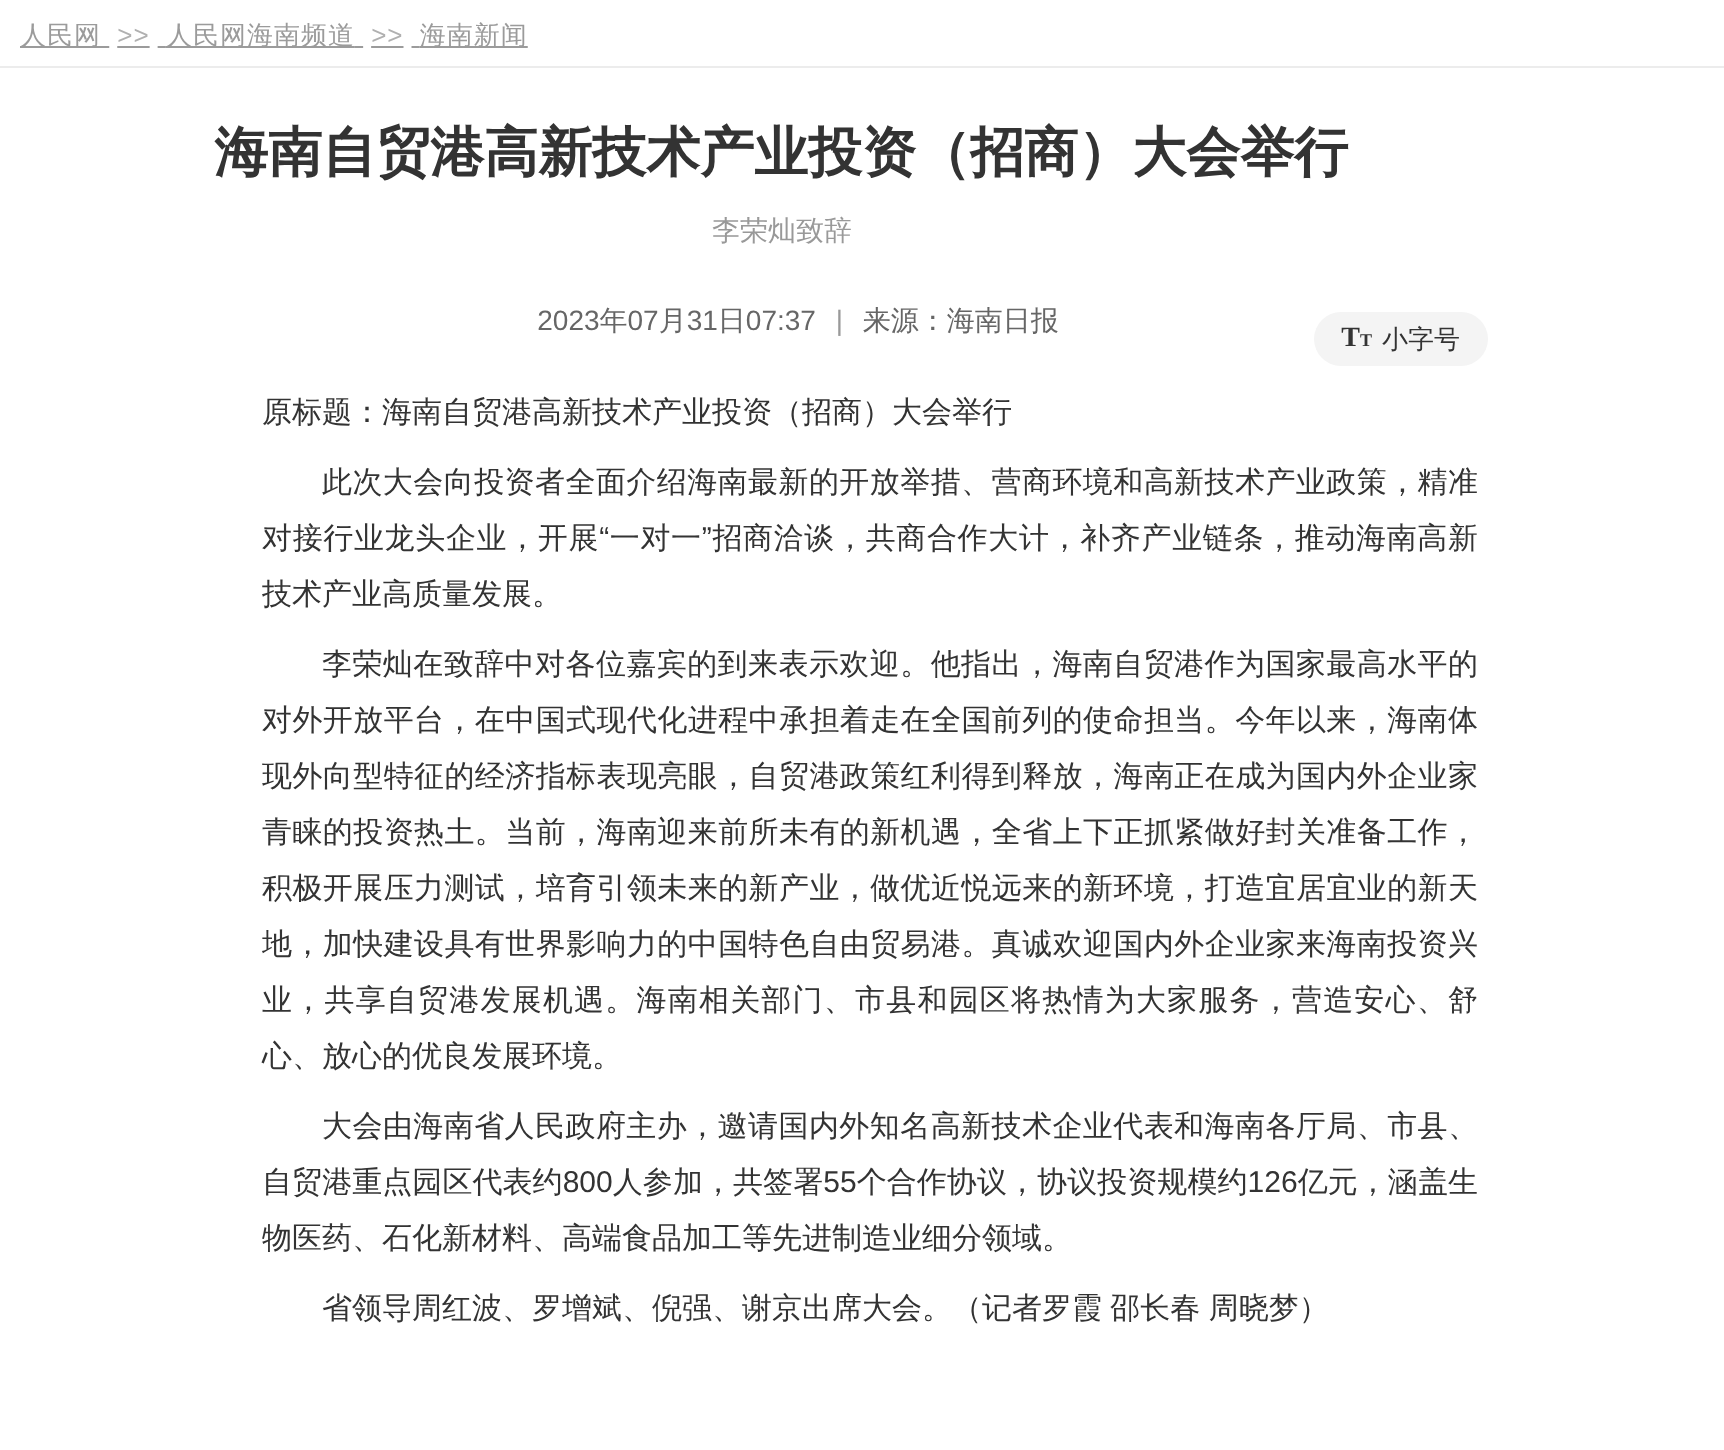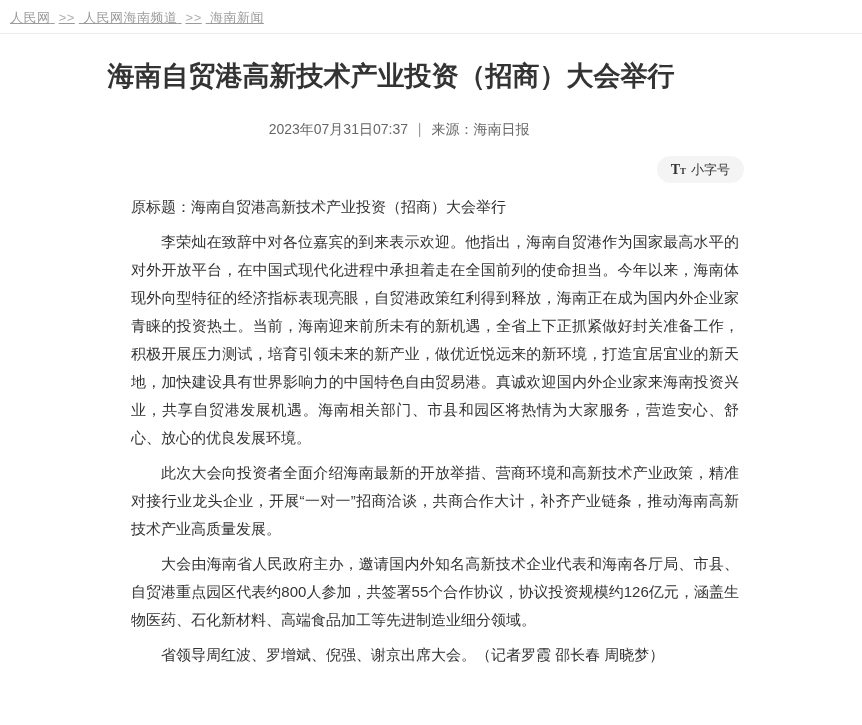--- a/index.html
+++ b/index.html
@@ -127,35 +127,36 @@
   <a>人民网</a>
   <span class="sep">&gt;&gt;</span>
   <a>人民网海南频道</a>
   <span class="sep">&gt;&gt;</span>
   <a>海南新闻</a>
 </div>
 <div class="top-divider"></div>
 
 <div class="article-header">
   <h1 class="article-title">海南自贸港高新技术产业投资（招商）大会举行</h1>
+  <div class="article-subtitle">李荣灿致辞</div>
   <div class="article-meta">
     <span>2023年07月31日07:37</span>
     <span class="meta-divider">|</span>
     <span>来源：</span><a class="meta-source-link">海南日报</a>
   </div>
 </div>
 
 <button class="font-size-btn">
   <span class="tt-icon">
       <span class="t-big">T</span>
       <span class="t-small">T</span>
     </span>
   <span>小字号</span>
 </button>
 
 <div class="article-body">
   <p class="original-title">原标题：海南自贸港高新技术产业投资（招商）大会举行</p>
+  <p class="para">此次大会向投资者全面介绍海南最新的开放举措、营商环境和高新技术产业政策，精准对接行业龙头企业，开展“一对一”招商洽谈，共商合作大计，补齐产业链条，推动海南高新技术产业高质量发展。</p>
   <p class="para">李荣灿在致辞中对各位嘉宾的到来表示欢迎。他指出，海南自贸港作为国家最高水平的对外开放平台，在中国式现代化进程中承担着走在全国前列的使命担当。今年以来，海南体现外向型特征的经济指标表现亮眼，自贸港政策红利得到释放，海南正在成为国内外企业家青睐的投资热土。当前，海南迎来前所未有的新机遇，全省上下正抓紧做好封关准备工作，积极开展压力测试，培育引领未来的新产业，做优近悦远来的新环境，打造宜居宜业的新天地，加快建设具有世界影响力的中国特色自由贸易港。真诚欢迎国内外企业家来海南投资兴业，共享自贸港发展机遇。海南相关部门、市县和园区将热情为大家服务，营造安心、舒心、放心的优良发展环境。</p>
-  <p class="para">此次大会向投资者全面介绍海南最新的开放举措、营商环境和高新技术产业政策，精准对接行业龙头企业，开展“一对一”招商洽谈，共商合作大计，补齐产业链条，推动海南高新技术产业高质量发展。</p>
   <p class="para">大会由海南省人民政府主办，邀请国内外知名高新技术企业代表和海南各厅局、市县、自贸港重点园区代表约800人参加，共签署55个合作协议，协议投资规模约126亿元，涵盖生物医药、石化新材料、高端食品加工等先进制造业细分领域。</p>
   <p class="para">省领导周红波、罗增斌、倪强、谢京出席大会。（记者罗霞 邵长春 周晓梦）</p>
 
 </div>
 
 </body></html>

